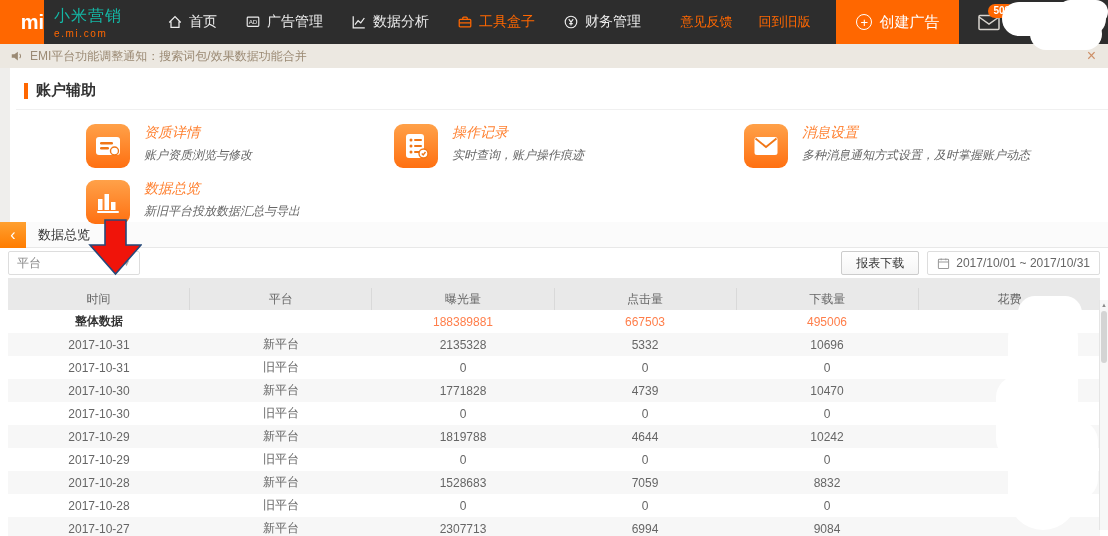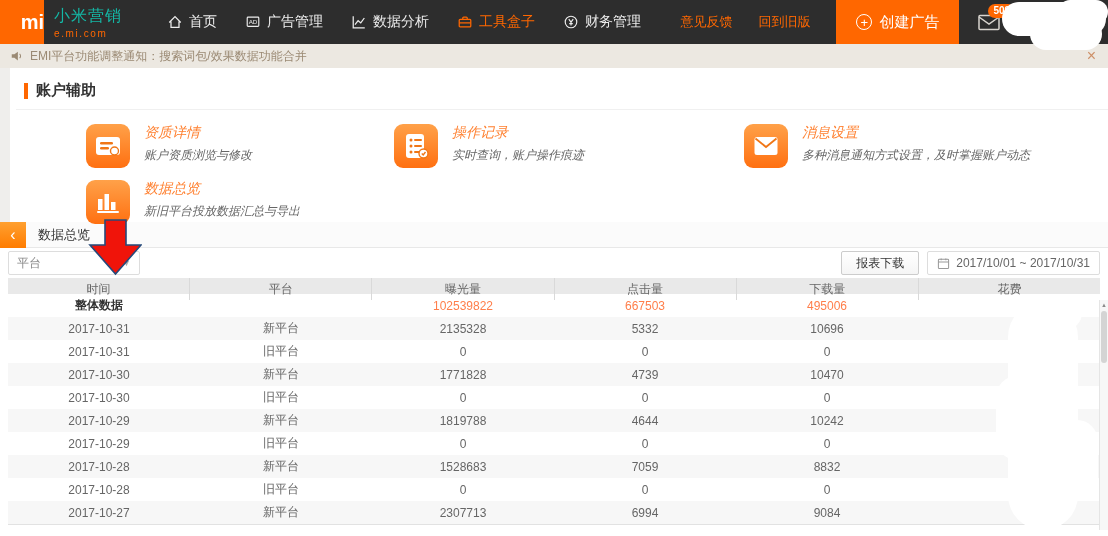--- a/index.html
+++ b/index.html
@@ -73,21 +73,21 @@
   .caret { color:#aaa; font-size:9px; }
   .filters-right { display:flex; gap:8px; align-items:center; }
   .dl-btn { height:24px; border:1px solid #ccc; border-radius:2px; background:linear-gradient(#fff,#f5f5f5);
             font-size:12px; color:#333; padding:0 14px; cursor:pointer; font-family:inherit; }
   .daterange { height:24px; border:1px solid #ddd; border-radius:2px; display:flex; align-items:center; gap:6px;
                padding:0 9px; font-size:12px; color:#666; background:#fff; cursor:pointer; white-space:nowrap; }
   .daterange svg { width:13px; height:13px; }
 
   
   .table { margin:0 8px; }
-  .thead { display:flex; height:16px; background:#e9e9e9; align-items:flex-start; }
+  .thead { display:flex; height:32px; background:#e9e9e9; align-items:flex-end; }
   .th { flex:1; text-align:center; font-size:12px; color:#666; border-right:1px solid #d9d9d9; line-height:22px; }
   .th:last-child { border-right:none; }
   .tbody { border-bottom:1px solid #e2e2e2; }
   .tr { display:flex; height:23px; align-items:center; background:#fff; }
   .tr.alt { background:#f7f7f7; }
   .td { flex:1; text-align:center; font-size:12px; color:#666; overflow:hidden; white-space:nowrap; }
   .tr.summary .td:first-child { font-weight:bold; color:#333; }
   .td.num-orange { color:#ff7e4a; }
 
   
@@ -298,21 +298,21 @@
     <div class="th">平台</div>
     <div class="th">曝光量</div>
     <div class="th">点击量</div>
     <div class="th">下载量</div>
     <div class="th">花费</div>
   </div>
   <div class="tbody" id="tbody">
       <div class="tr summary">
         <div class="td">整体数据</div>
         <div class="td"></div>
-        <div class="td num-orange">102539822</div>
+        <div class="td num-orange">188389881</div>
         <div class="td num-orange">667503</div>
         <div class="td num-orange">495006</div>
         <div class="td num-orange"></div>
       </div>
       <div class="tr alt">
         <div class="td">2017-10-31</div>
         <div class="td">新平台</div>
         <div class="td">2135328</div>
         <div class="td">5332</div>
         <div class="td">10696</div>

